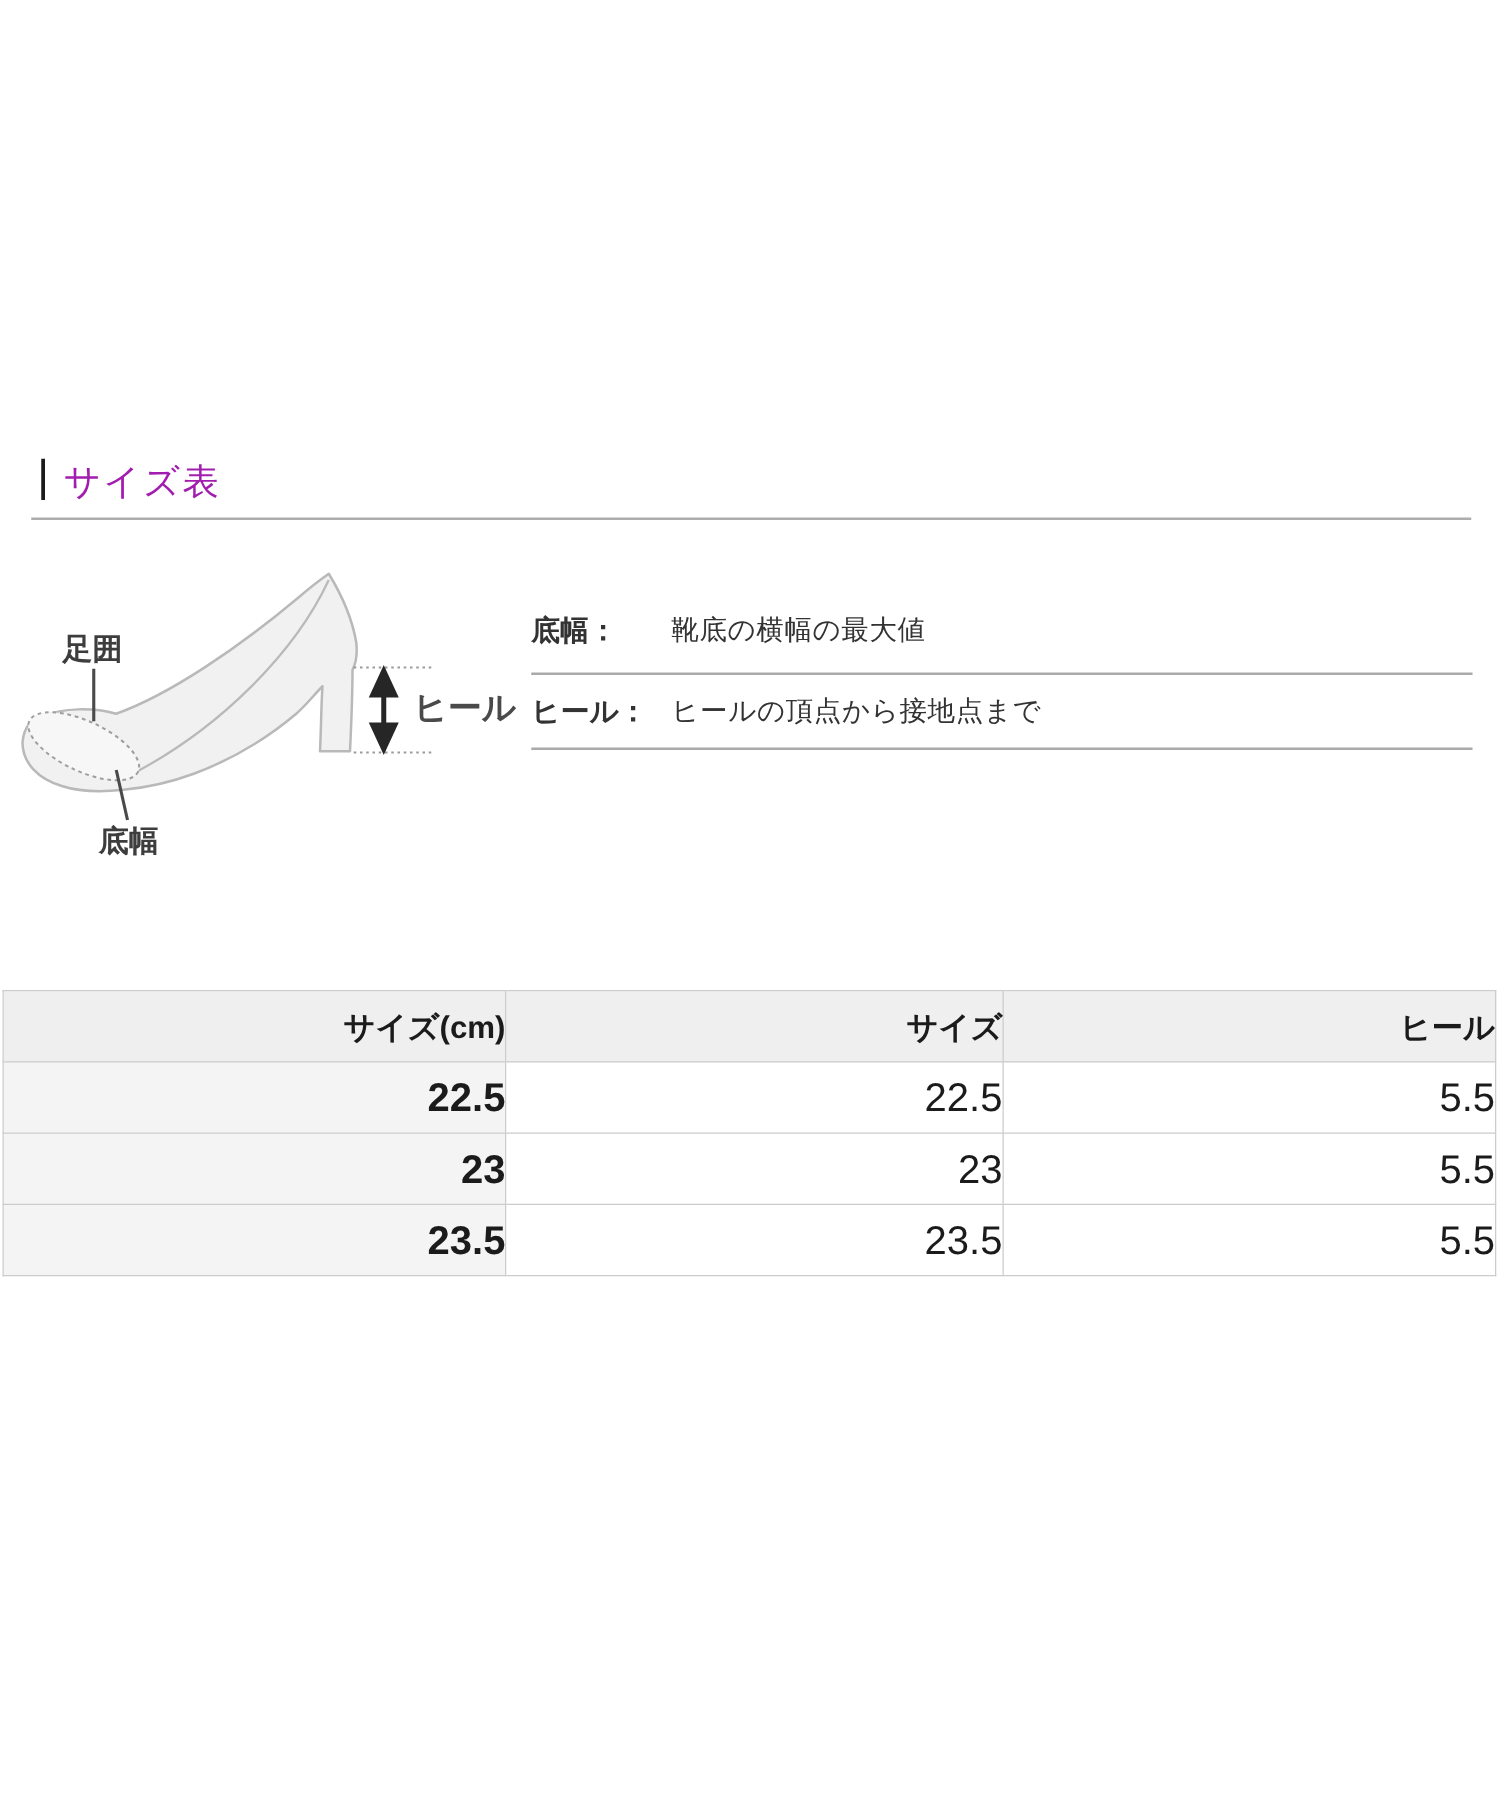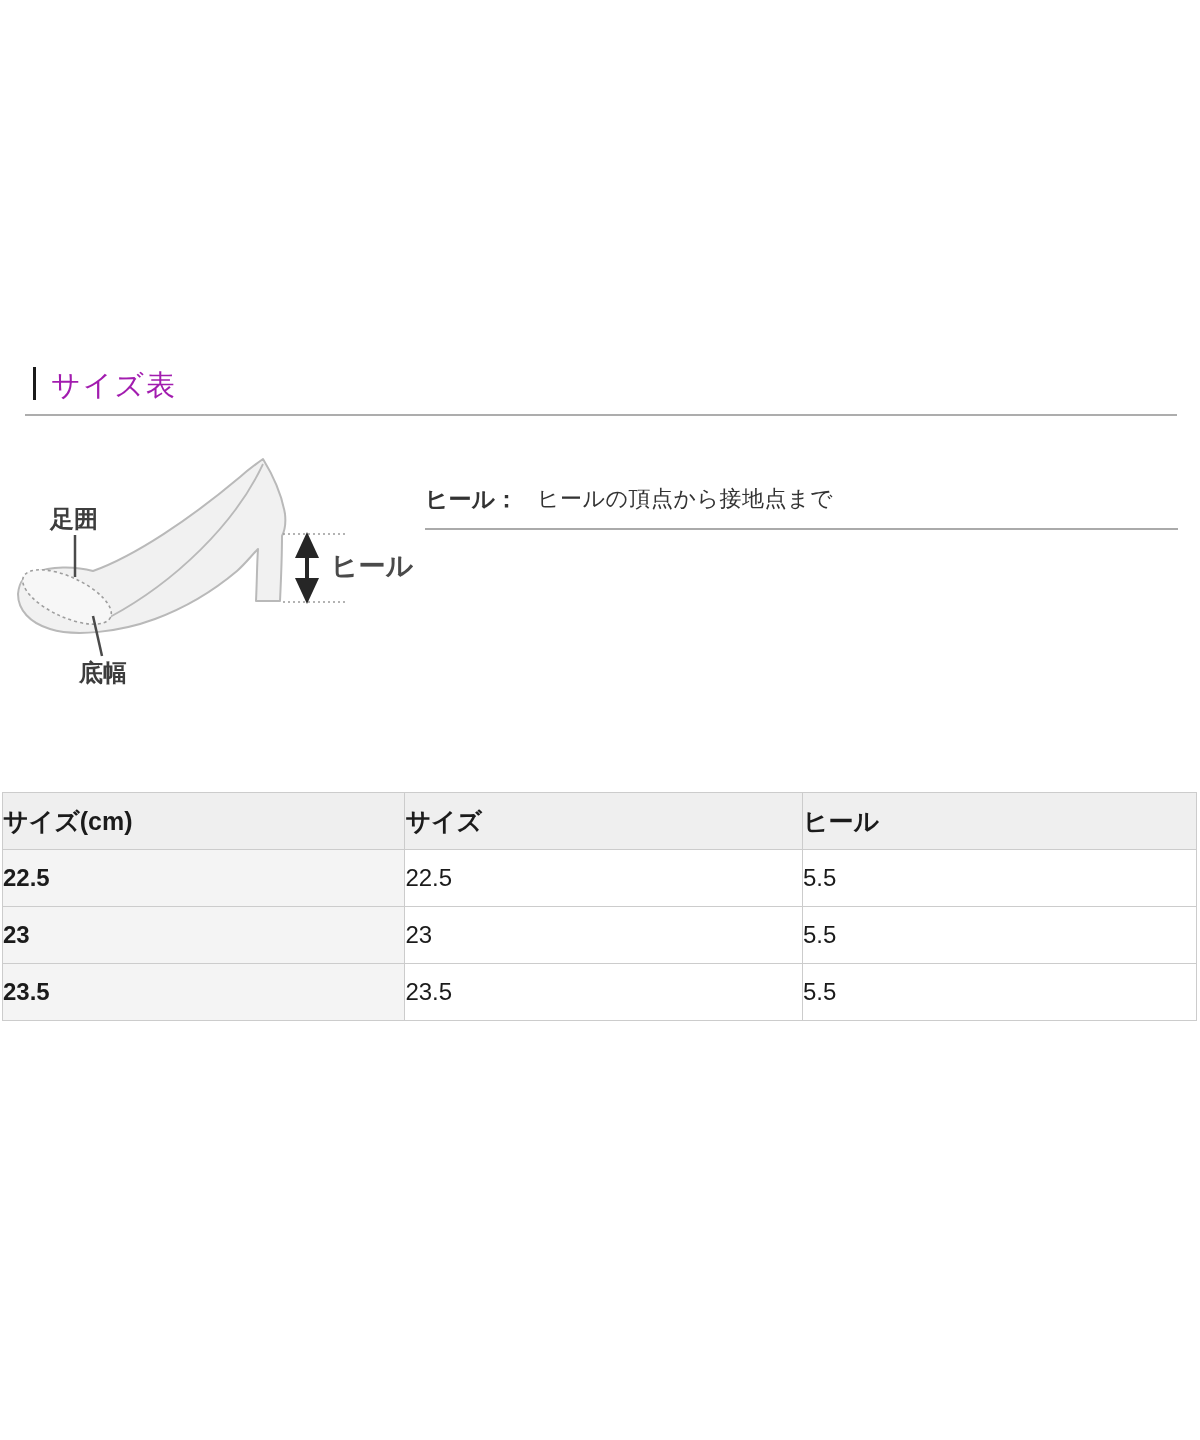--- a/index.html
+++ b/index.html
@@ -77,31 +77,31 @@
   .size-table {
     position: absolute;
     left: 2px; top: 792px;
     width: 1195px;
     border-collapse: collapse;
     table-layout: fixed;
     color: #1b1b1b;
   }
   .size-table th, .size-table td {
     border: 1px solid #cccccc;
-    text-align: left;
+    text-align: right;
     vertical-align: middle;
     height: 57px;
   }
   .size-table th {
     background: #efefef;
     font-size: 25px;
     font-weight: 700;
   }
   .size-table td {
-    font-size: 24px;
+    font-size: 32px;
     font-weight: 400;
     background: #ffffff;
   }
   .size-table td.rowhead {
     background: #f4f4f4;
     font-weight: 700;
   }
   .size-table col.c1 { width: 33.7%; }
   .size-table col.c2 { width: 33.3%; }
   .size-table col.c3 { width: 33.0%; }
@@ -148,20 +148,24 @@
       <line x1="302" y1="110" x2="302" y2="138" stroke="#262626" stroke-width="4"></line>
       <polygon points="302,88 290,114 314,114" fill="#262626"></polygon>
       <polygon points="302,160 290,134 314,134" fill="#262626"></polygon>
     </g>
 
     <text x="367" y="131" text-anchor="middle" font-size="27" fill="#4a4a4a">ヒール</text>
   </svg>
 </div>
 
 <div class="definitions">
+  <div class="def-row r2">
+    <span class="def-term">底幅：</span>
+    <span class="def-desc">靴底の横幅の最大値</span>
+  </div>
   <div class="def-row r3">
     <span class="def-term">ヒール：</span>
     <span class="def-desc">ヒールの頂点から接地点まで</span>
   </div>
 </div>
 
 <table class="size-table">
   <colgroup>
       <col class="c1">
       <col class="c2">

